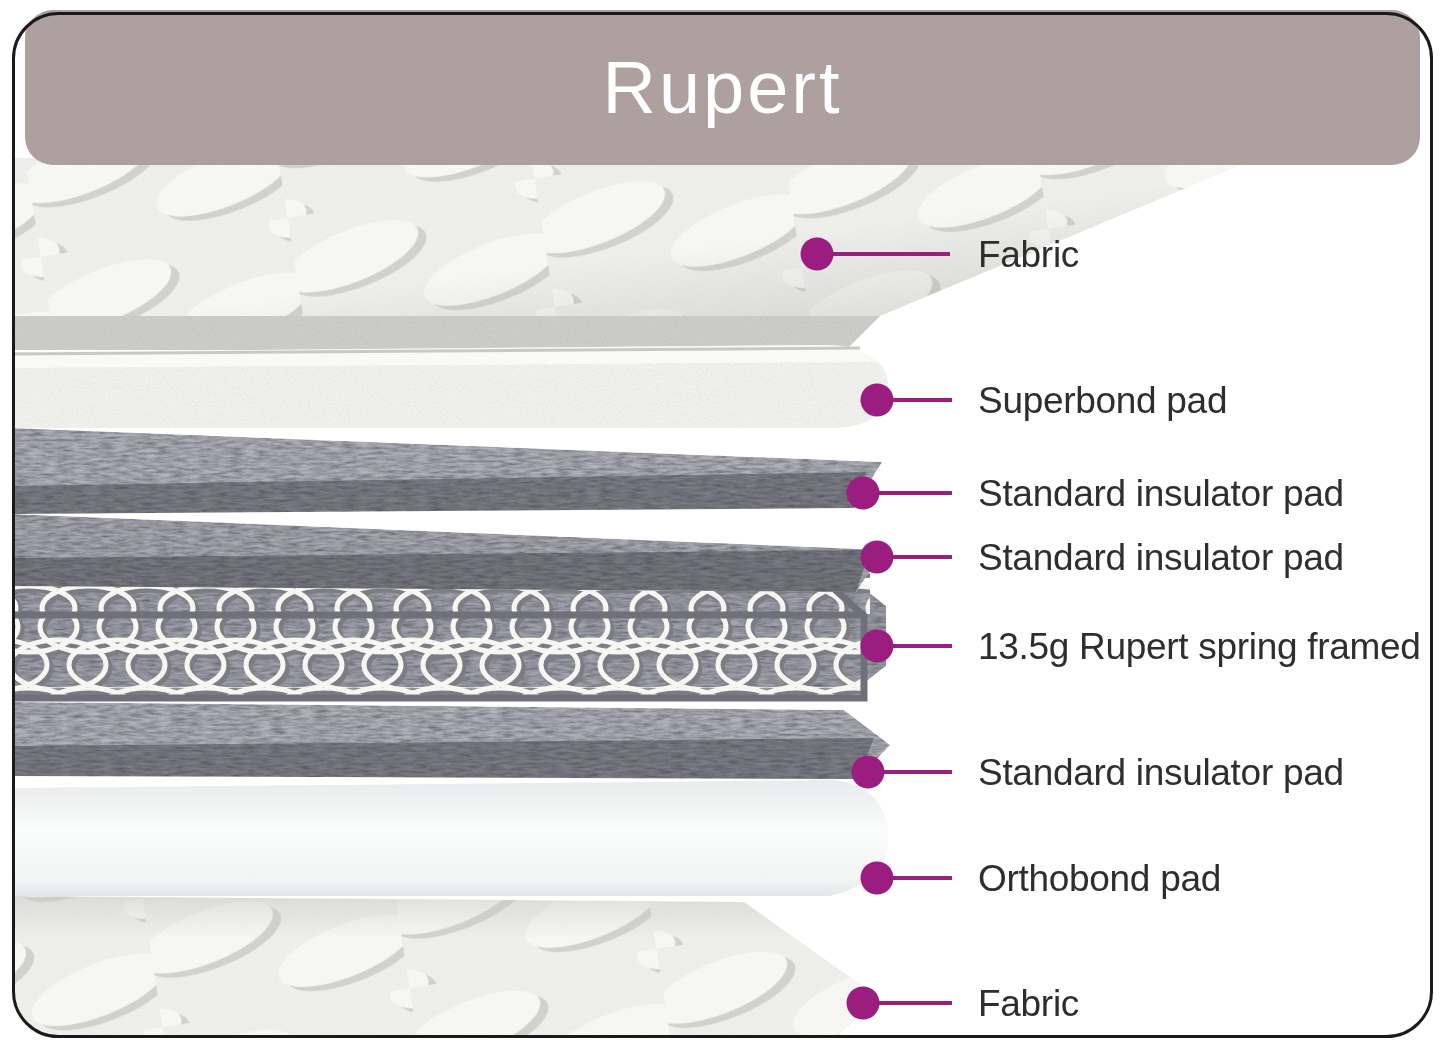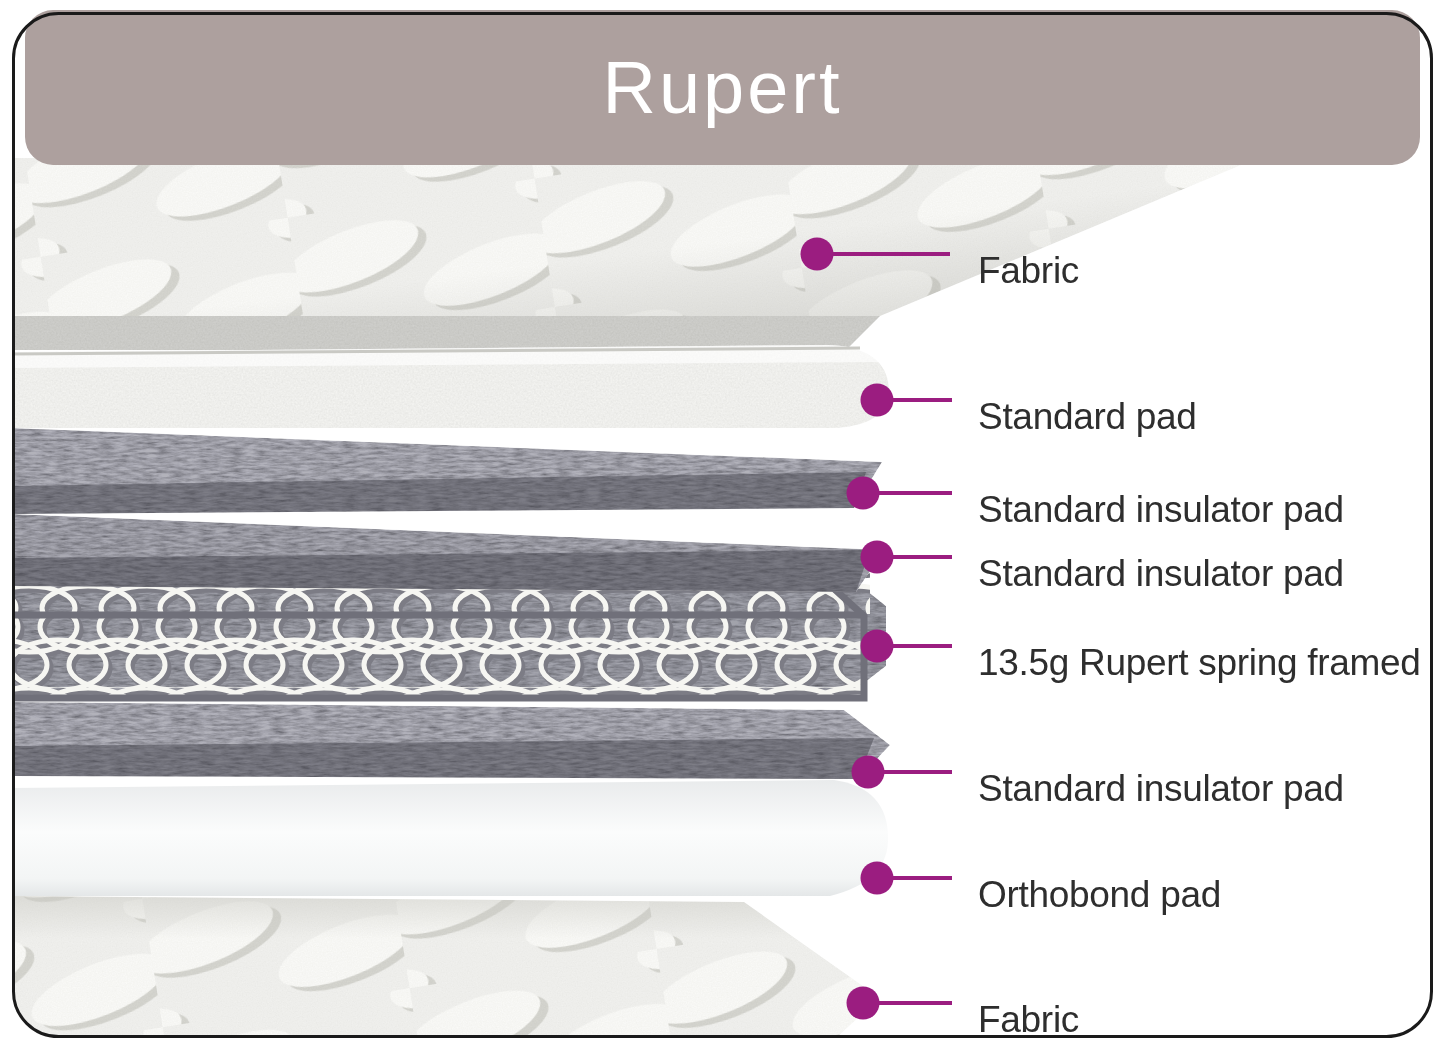--- a/index.html
+++ b/index.html
@@ -11,21 +11,21 @@
           background:var(--header-bg,#ada09e);border-radius:28px;z-index:3;
           display:flex;align-items:center;justify-content:center;}
   .title{color:#ffffff;font-size:74px;font-weight:300;letter-spacing:3px;line-height:1;}
   .callout{position:absolute;left:0;top:0;width:100%;height:0;z-index:4;}
   .dot{position:absolute;width:33px;height:33px;border-radius:50%;
        background:var(--accent,#9b1d80);transform:translate(-50%,-50%);}
   .cline{position:absolute;height:4px;background:var(--accent,#9b1d80);
          transform:translateY(-50%);}
   .clabel{position:absolute;left:978px;transform:translateY(-50%);
           font-size:37px;letter-spacing:-0.3px;color:var(--label-text,#2e2e2e);
-          white-space:nowrap;line-height:1;margin-top:16px;}
+          white-space:nowrap;line-height:1;}
   .clabel b{font-weight:400;}
   .border-frame{position:absolute;left:0;top:0;z-index:5;pointer-events:none;}
 </style>
 </head>
 <body>
 
 <div class="card">
 
   <svg class="diagram-svg" width="1445" height="1051" viewBox="0 0 1445 1051">
     <defs>
@@ -206,21 +206,21 @@
 
   <div class="callout" style="top:254px">
     <span class="dot" style="left:817px"></span>
     <span class="cline" style="left:817px;width:133px"></span>
     <span class="clabel"><span>Fabric</span></span>
   </div>
 
   <div class="callout" style="top:400px">
     <span class="dot" style="left:877px"></span>
     <span class="cline" style="left:877px;width:75px"></span>
-    <span class="clabel"><span>Standard pad</span></span>
+    <span class="clabel"><span>Superbond pad</span></span>
   </div>
 
   <div class="callout" style="top:493px">
     <span class="dot" style="left:863px"></span>
     <span class="cline" style="left:863px;width:89px"></span>
     <span class="clabel"><span>Standard insulator pad</span></span>
   </div>
 
   <div class="callout" style="top:557px">
     <span class="dot" style="left:877px"></span>

